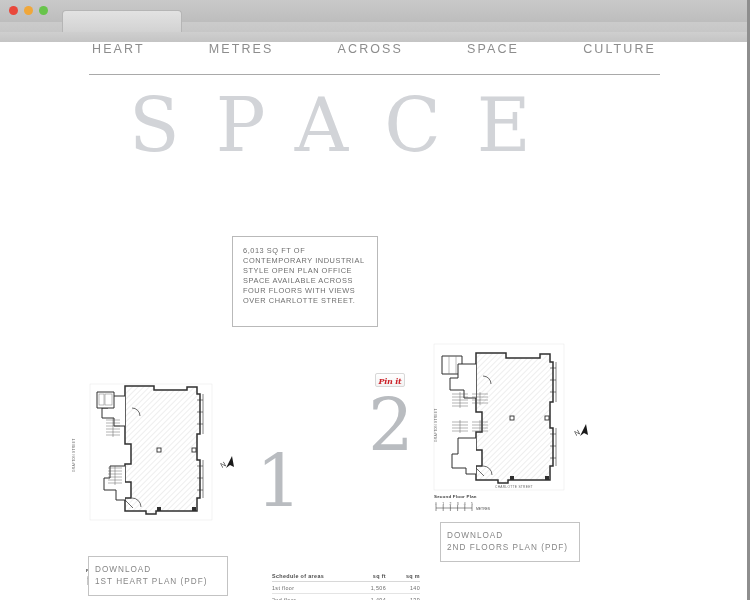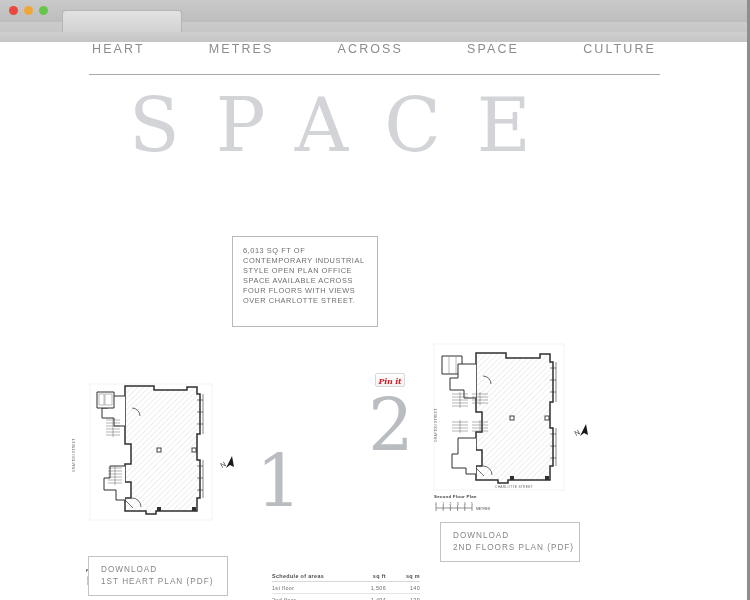--- a/index.html
+++ b/index.html
@@ -123,21 +123,21 @@
     position: absolute;
     font-size: 4.4px; color: #3c3c3c; font-weight: 700;
     letter-spacing: 0.25px; white-space: nowrap;
     font-family: "Liberation Sans", sans-serif;
   }
   .scalebar { position: absolute; }
 
   
   .dlbtn {
     position: absolute; border: 1px solid #c3c3c3; background: #fff;
-    padding: 7px 10px 8px 12px; cursor: pointer;
+    padding: 7px 10px 8px 6px; cursor: pointer;
   }
   .dlbtn .l1, .dlbtn .l2 {
     font-size: 8.2px; letter-spacing: 1.0px; color: #868686;
     line-height: 11.5px; white-space: nowrap;
     font-family: "Liberation Sans", sans-serif;
   }
   #dl-first { left: 88px; top: 514px; width: 140px; }
   #dl-second { left: 440px; top: 480px; width: 140px; }
 
   

